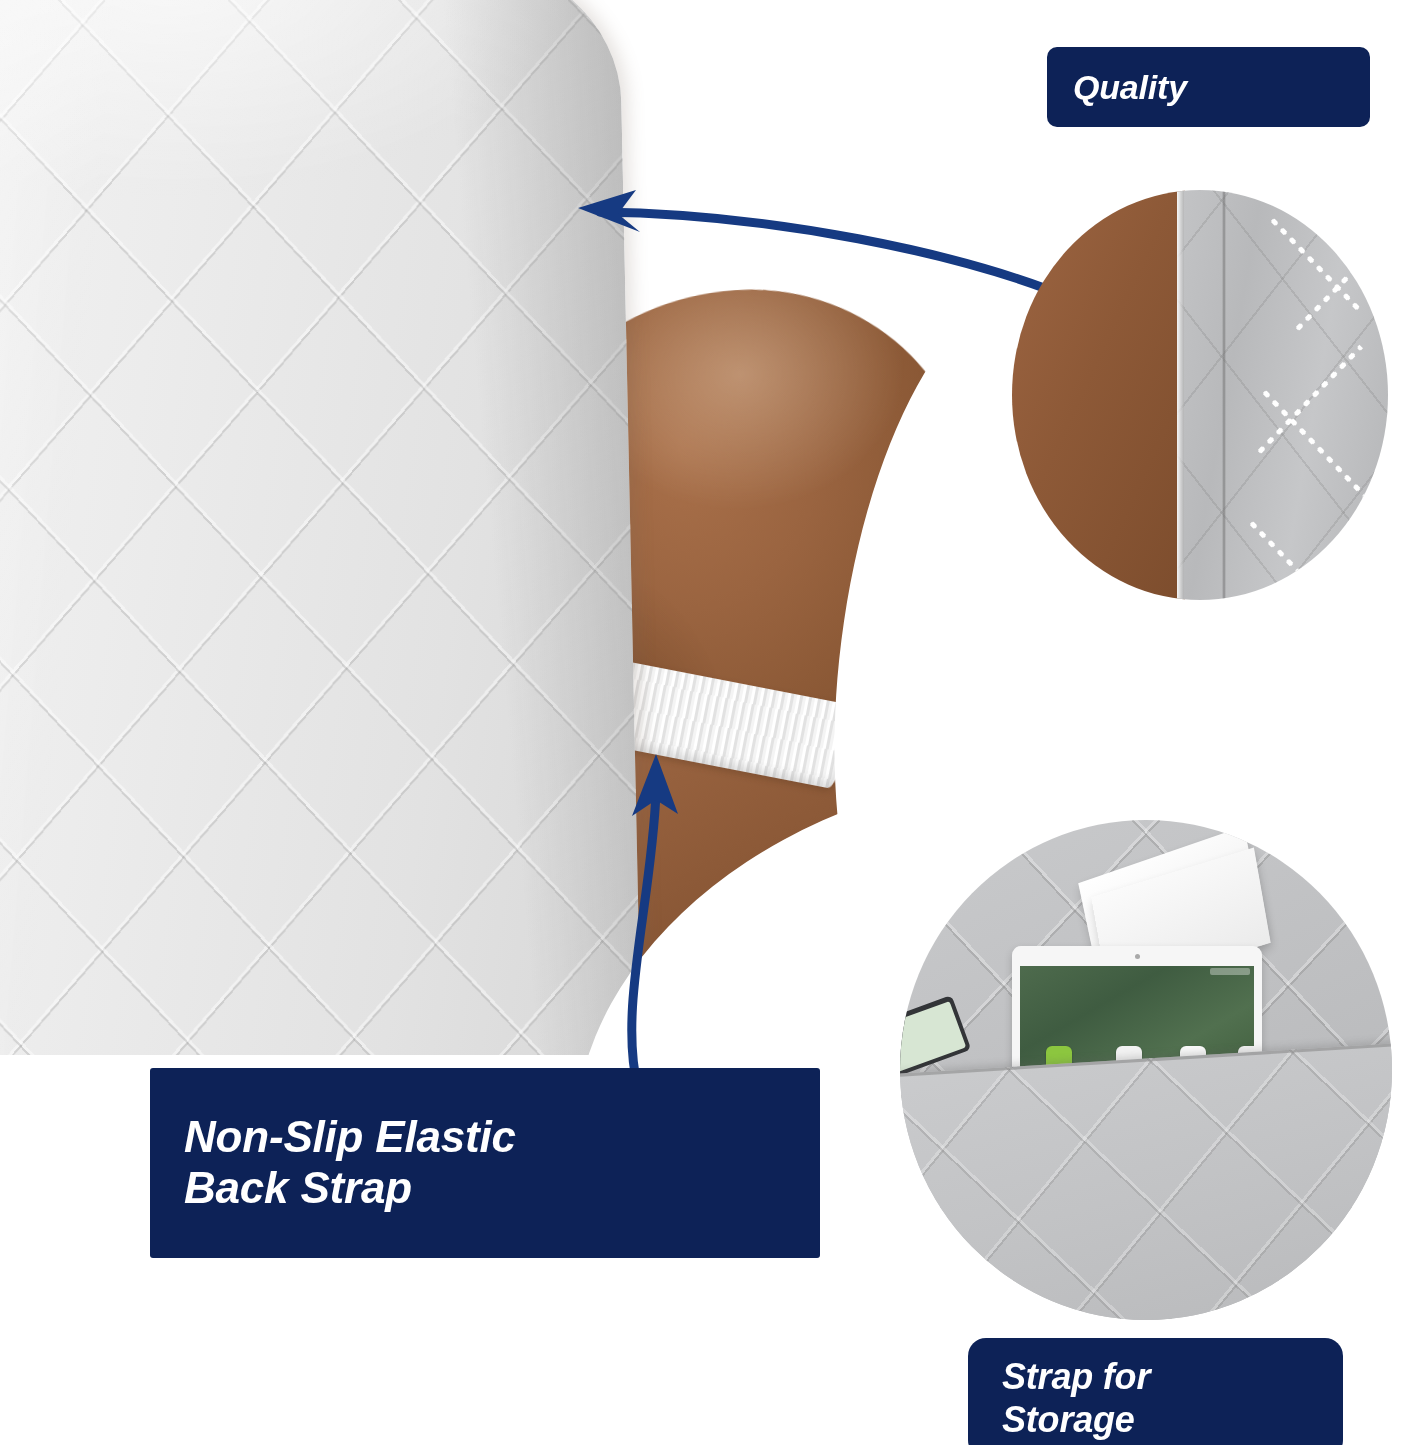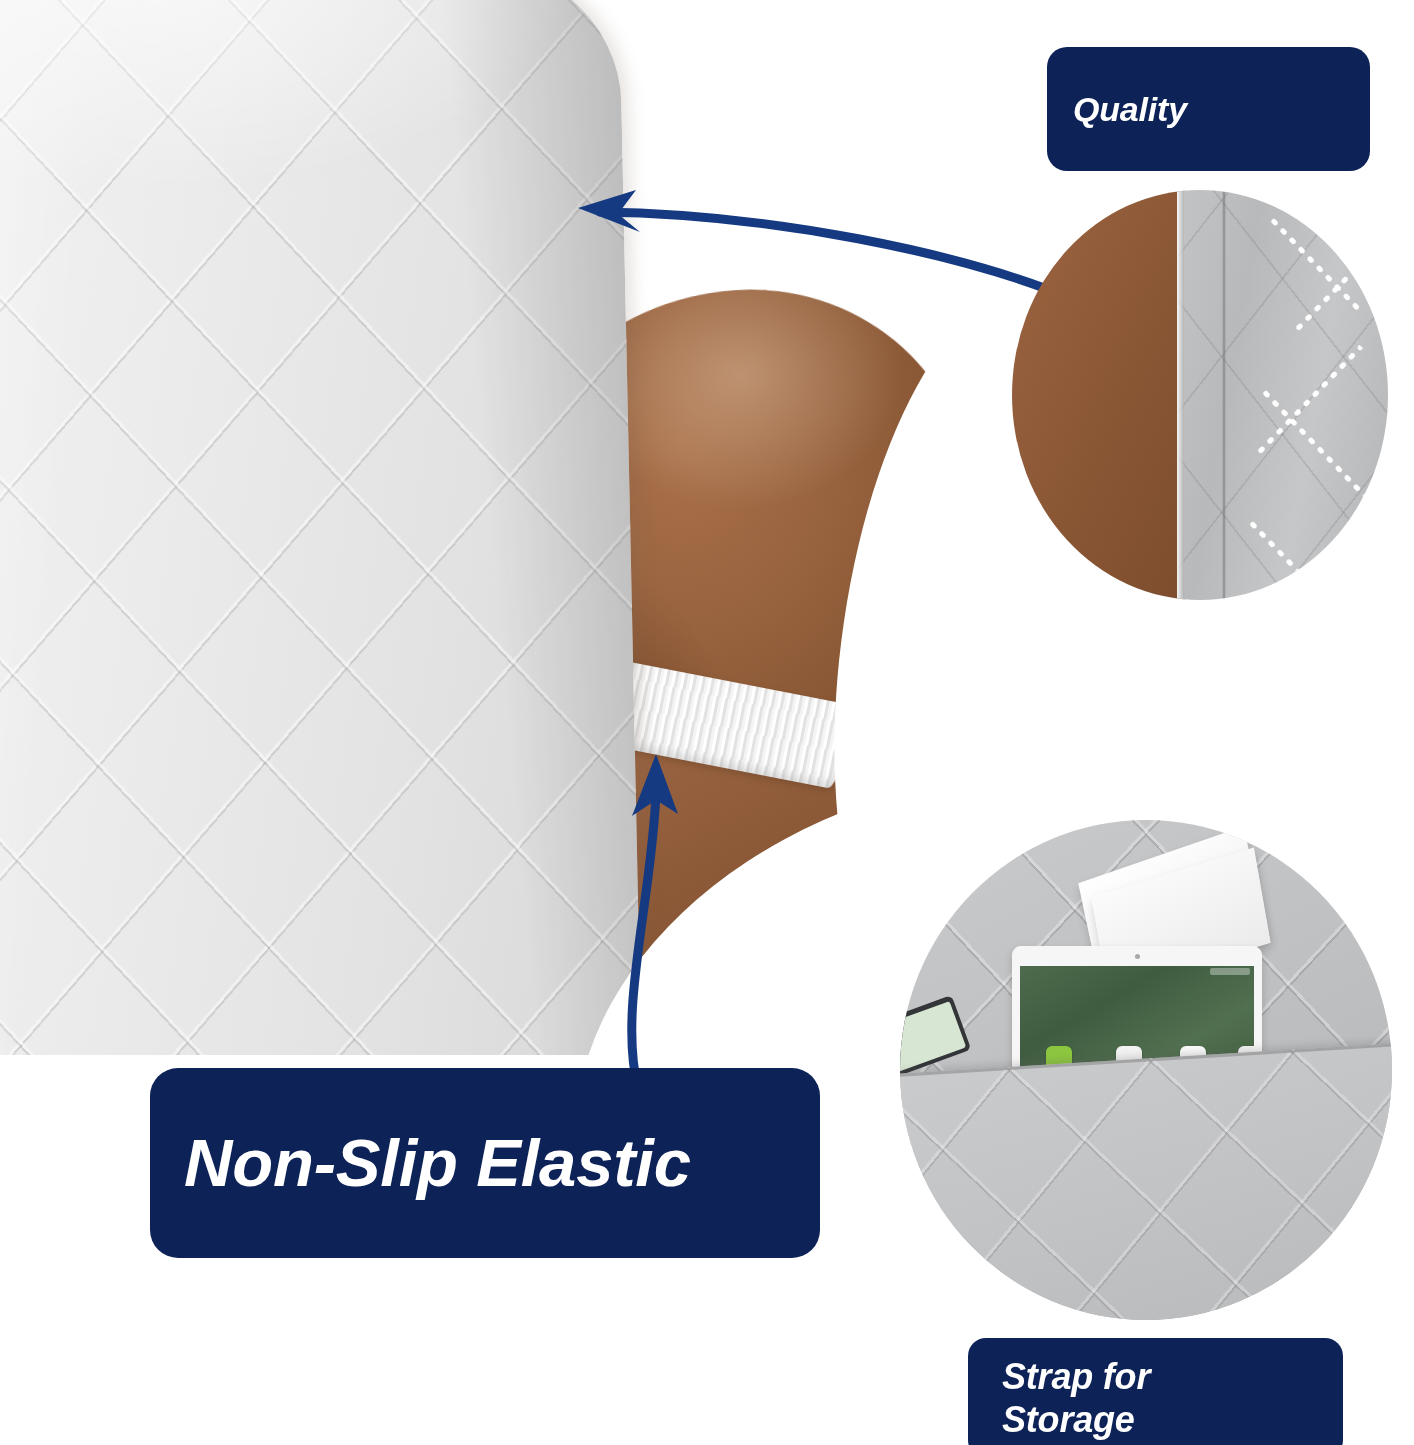--- a/index.html
+++ b/index.html
@@ -410,34 +410,34 @@
     font-weight: bold;
     letter-spacing: -0.2px;
     display: flex;
     align-items: center;
     box-sizing: border-box;
   }
   #label-quality {
     left: 1047px;
     top: 47px;
     width: 323px;
-    height: 124px;
-    border-radius: 20px;
+    height: 80px;
+    border-radius: 10px;
     padding: 0 0 0 26px;
     font-size: 34px;
     line-height: 1.18;
   }
   #label-backstrap {
     left: 150px;
     top: 1068px;
     width: 670px;
     height: 190px;
-    border-radius: 28px;
+    border-radius: 3px;
     padding: 0 0 0 34px;
-    font-size: 67px;
+    font-size: 44px;
     line-height: 1.15;
   }
   #label-pocket {
     left: 968px;
     top: 1338px;
     width: 375px;
     height: 120px;
     border-radius: 18px;
     padding: 0 0 0 34px;
     font-size: 36px;
@@ -524,20 +524,21 @@
 
   <div class="callout" id="label-quality">
     <div>
       <span>Quality</span>
     </div>
   </div>
 
   <div class="callout" id="label-backstrap">
     <div>
       <span>Non-Slip Elastic</span>
+      <span class="line2">Back Strap</span>
     </div>
   </div>
 
   <div class="callout" id="label-pocket">
     <div>
       <span>Strap for</span>
       <span class="line2">Storage</span>
     </div>
   </div>
 

